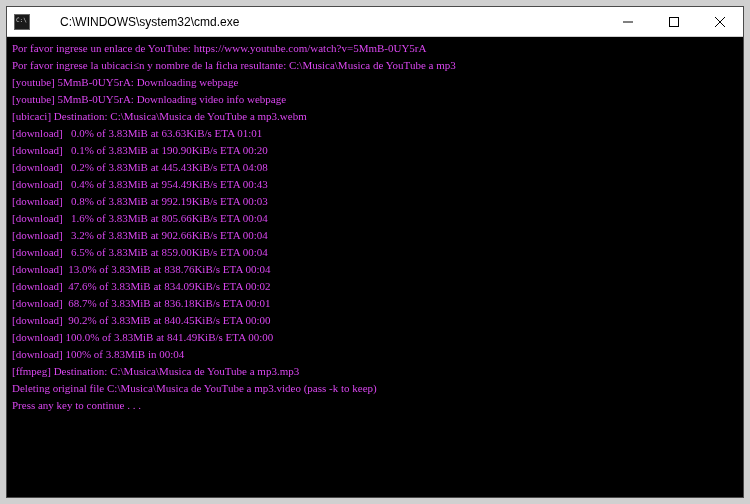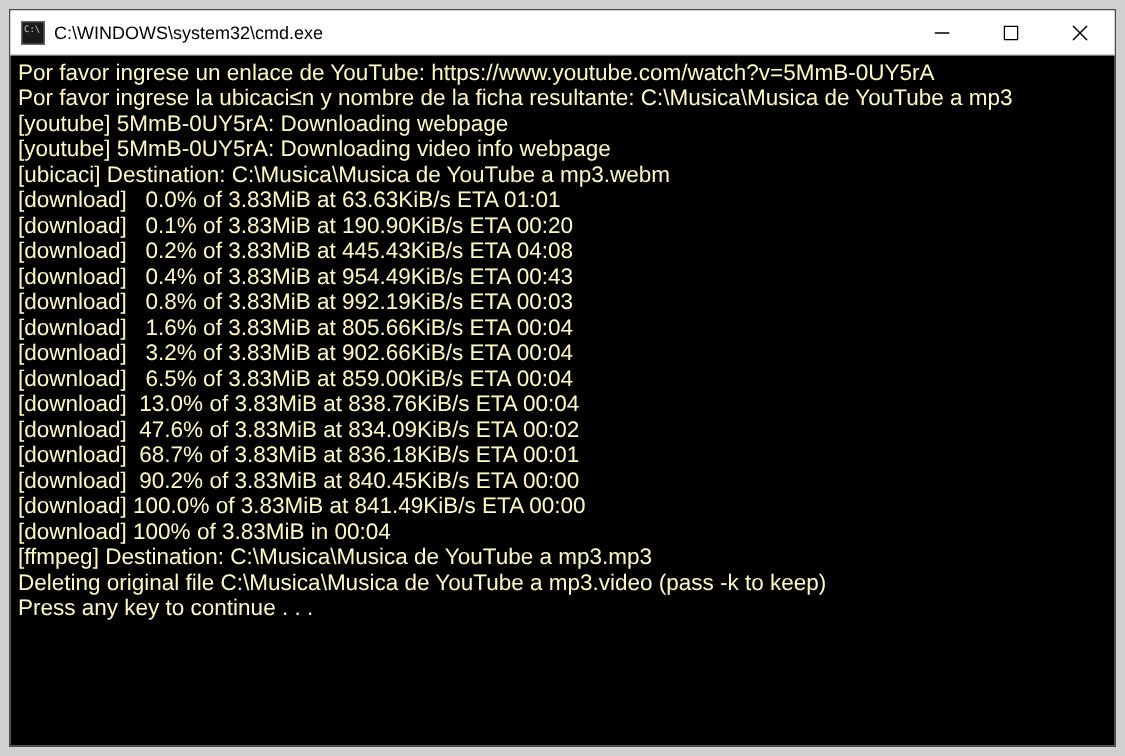--- a/index.html
+++ b/index.html
@@ -19,20 +19,21 @@
       display: flex;
       flex-direction: column;
     }
     .titlebar {
       height: 30px;
       background: #ffffff;
       display: flex;
       align-items: center;
       border-bottom: 1px solid #d0d0d0;
       user-select: none;
+      gap: 24px;
     }
     .titlebar-icon {
       width: 16px;
       height: 16px;
       margin-left: 7px;
       margin-right: 6px;
       background: #1a1a1a;
       border: 1px solid #666;
       position: relative;
     }
@@ -64,24 +65,24 @@
       color: #000;
     }
     .win-btn svg { display: block; }
     .terminal {
       flex: 1;
       background: #000000;
       padding: 3px 5px;
       overflow: hidden;
     }
     .line {
-      font-family: Liberation Sans, sans-serif;
-      font-size: 15px;
+      font-family: Liberation Serif, serif;
+      font-size: 11px;
       line-height: 17px;
-      color: #fef9c3;
+      color: #d946ef;
       white-space: pre;
     }
   </style>
 </head>
 <body>
 
 <div class="window">
   <div class="titlebar">
     <div class="titlebar-icon"></div>
     <div class="titlebar-title">C:\WINDOWS\system32\cmd.exe</div>

